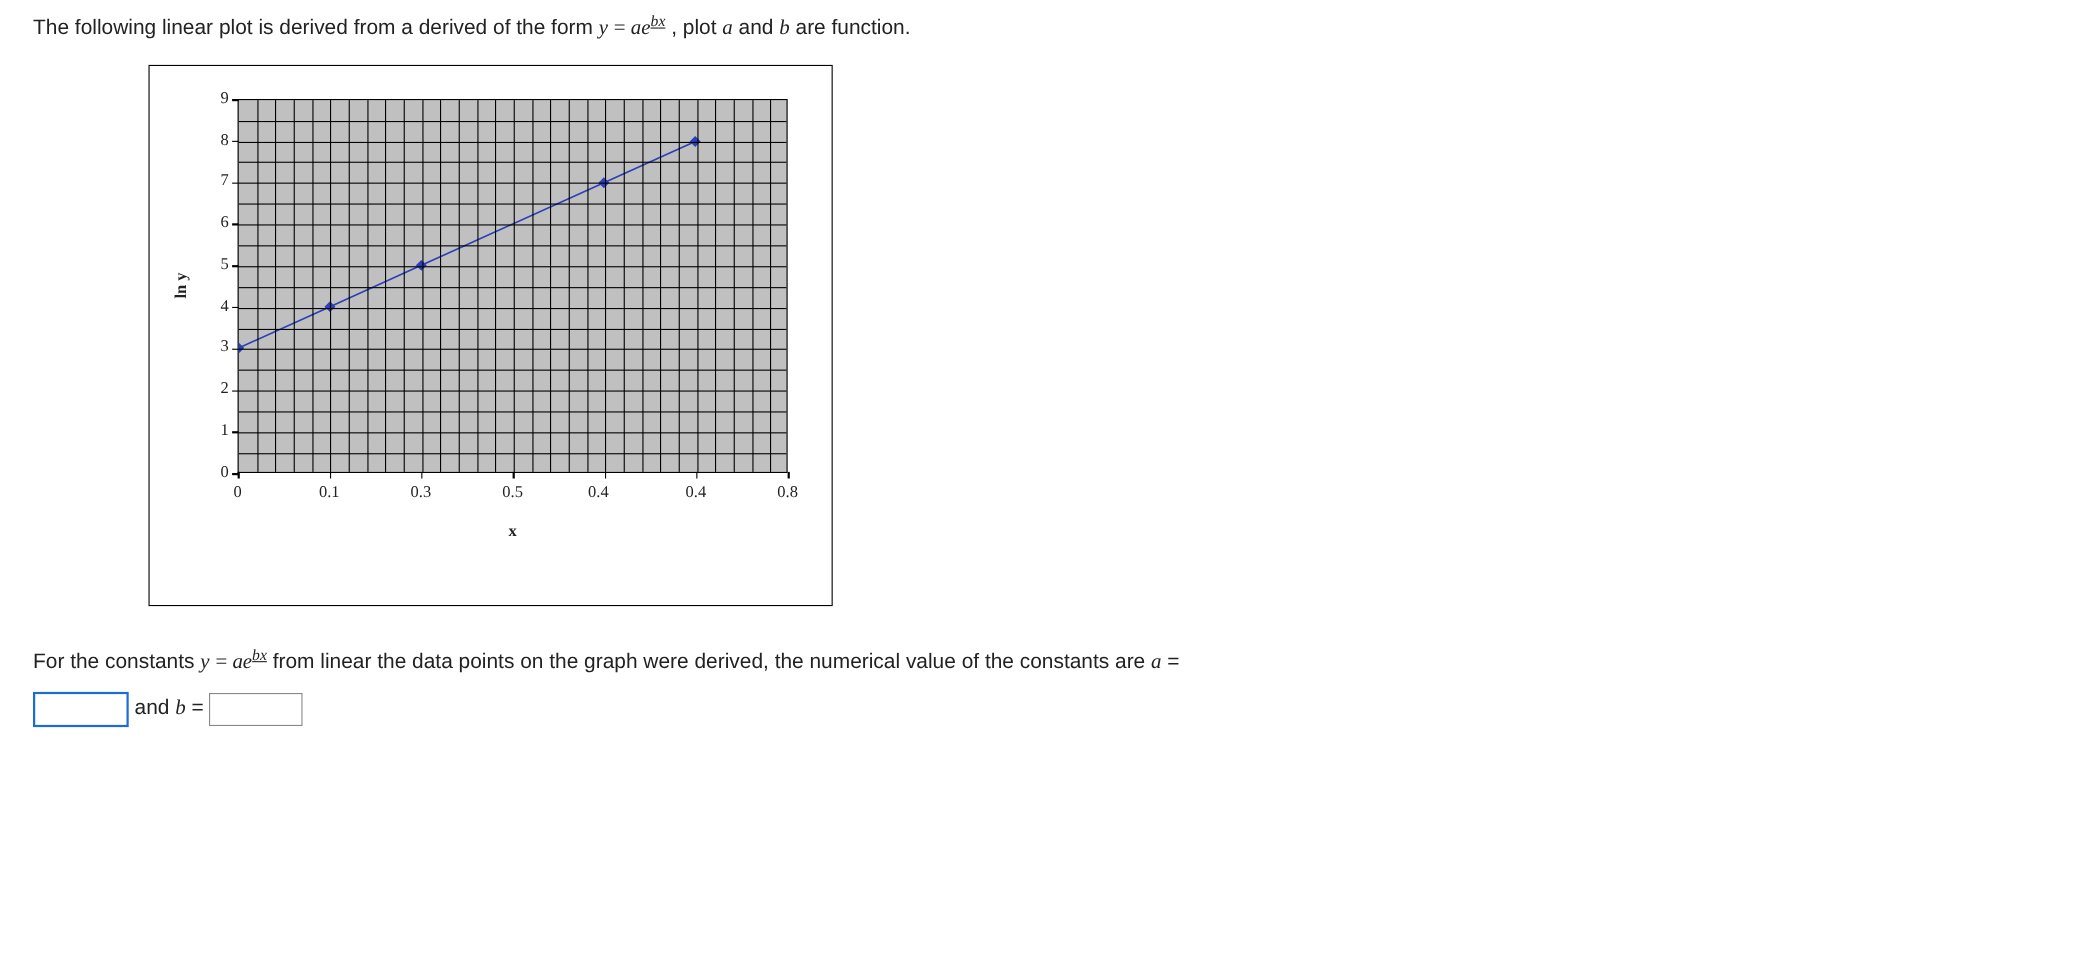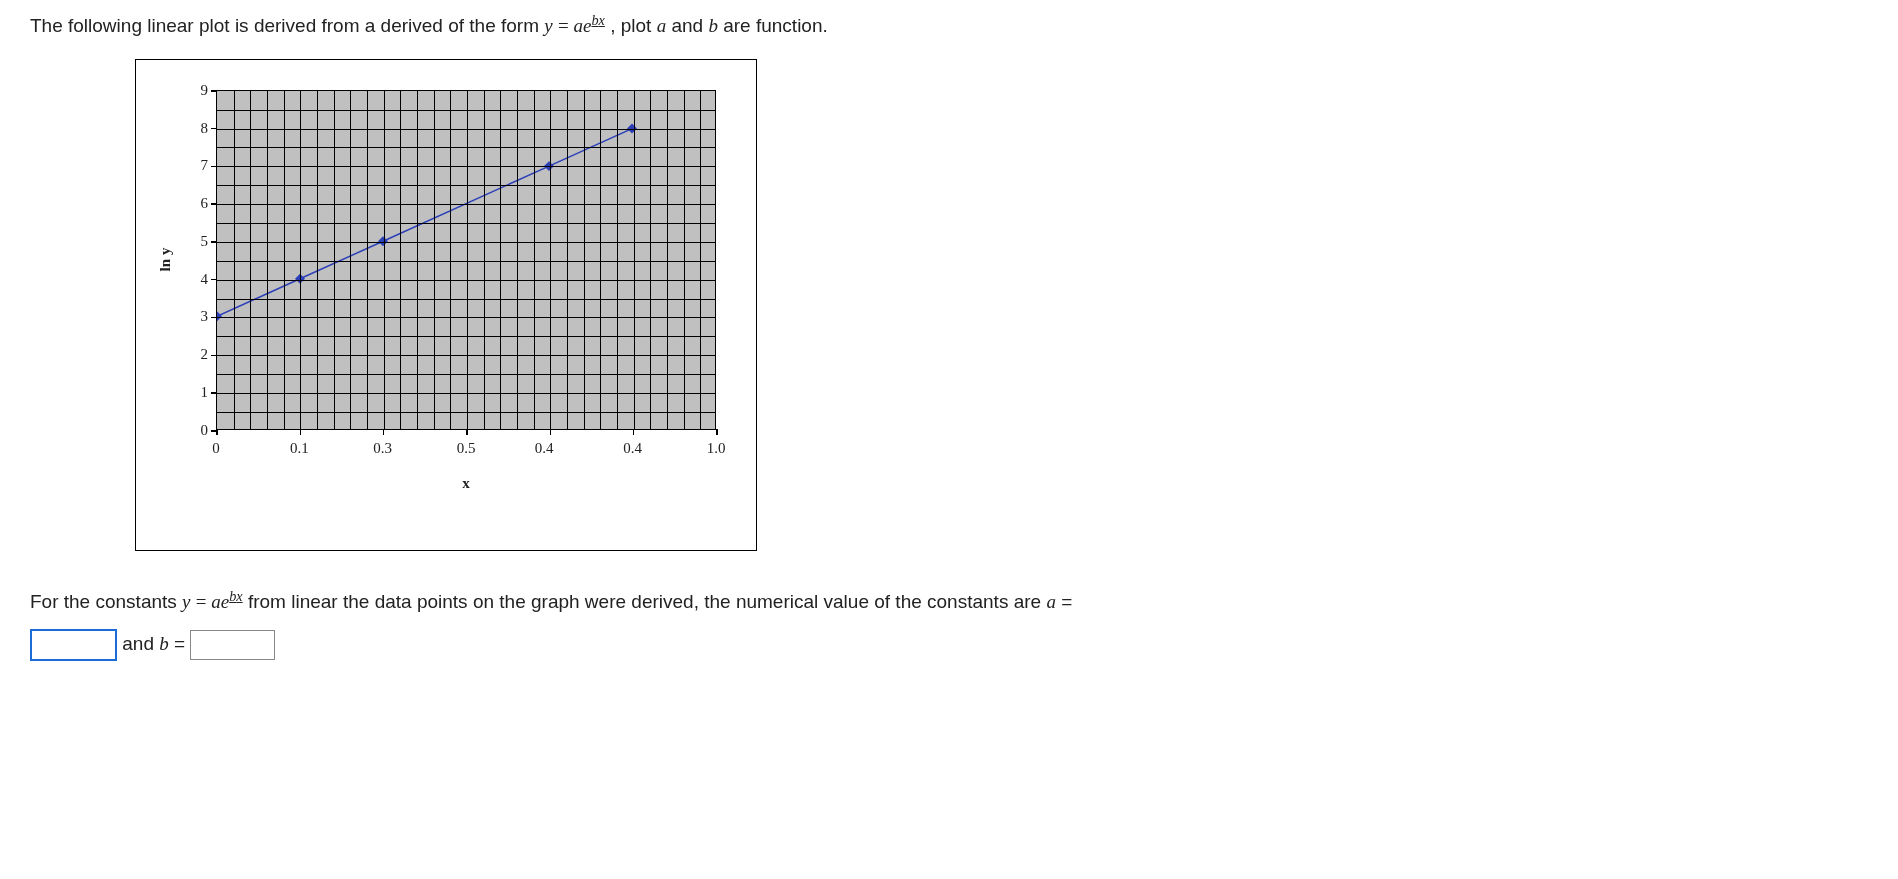--- a/index.html
+++ b/index.html
@@ -198,21 +198,21 @@
       <span>ln y</span>
     </div>
   <div class="axis-title-x"><span>x</span></div>
   <div id="tick-labels"></div>
 <div class="xlab" style="left: 80px;">0</div>
     <div class="xlab" style="left: 163.333px;">0.1</div>
     <div class="xlab" style="left: 246.667px;">0.3</div>
     <div class="xlab" style="left: 330px;">0.5</div>
     <div class="xlab" style="left: 408px;">0.4</div>
     <div class="xlab" style="left: 496.667px;">0.4</div>
-    <div class="xlab" style="left: 580px;">1.0</div>
+    <div class="xlab" style="left: 580px;">0.8</div>
     <div class="ylab" style="left: 52px; top: 370px;">0</div>
     <div class="ylab" style="left: 52px; top: 332.222px;">1</div>
     <div class="ylab" style="left: 52px; top: 294.444px;">2</div>
     <div class="ylab" style="left: 52px; top: 256.667px;">3</div>
     <div class="ylab" style="left: 52px; top: 218.889px;">4</div>
     <div class="ylab" style="left: 52px; top: 181.111px;">5</div>
     <div class="ylab" style="left: 52px; top: 143.333px;">6</div>
     <div class="ylab" style="left: 52px; top: 105.556px;">7</div>
     <div class="ylab" style="left: 52px; top: 67.7778px;">8</div>
     <div class="ylab" style="left: 52px; top: 30px;">9</div>

